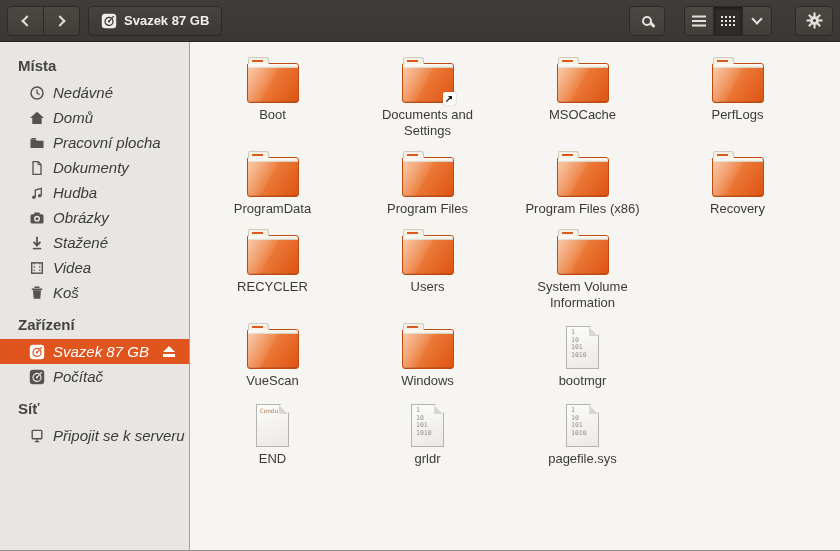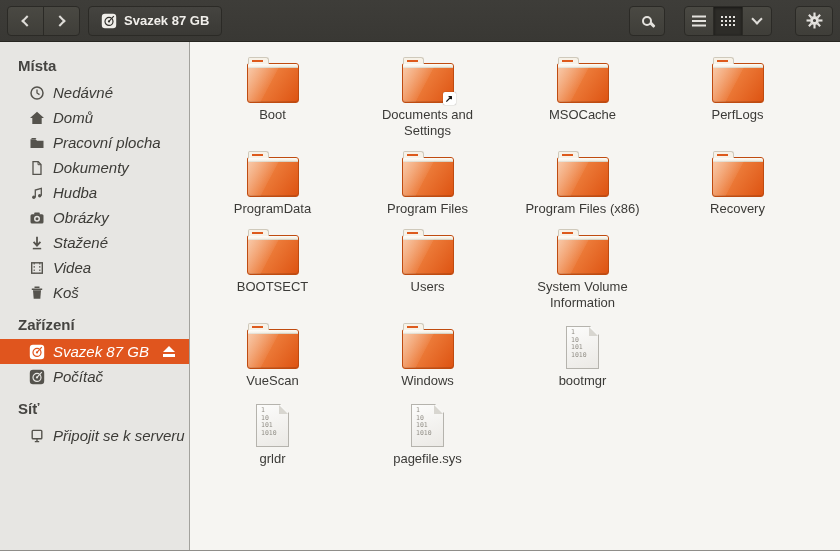--- a/index.html
+++ b/index.html
@@ -361,21 +361,21 @@
         </div>
         <div class="file-row">
           <div class="file-cell">
             <div class="icon-wrap">
               <div class="fi folder">
                 <i class="tab"></i>
                 <i class="strip"></i>
                 <i class="sheen"></i>
               </div>
             </div>
-            <div class="fi-label">BOOTSECT</div>
+            <div class="fi-label">RECYCLER</div>
           </div>
           <div class="file-cell">
             <div class="icon-wrap">
               <div class="fi folder">
                 <i class="tab"></i>
                 <i class="strip"></i>
                 <i class="sheen"></i>
               </div>
             </div>
             <div class="fi-label">Users</div>
@@ -420,30 +420,39 @@
               </div>
             </div>
             <div class="fi-label">bootmgr</div>
           </div>
         </div>
         <div class="file-row">
           <div class="file-cell">
             <div class="icon-wrap">
               <div class="fi page">
                 <i class="fold"></i>
-                <span class="ptext">1<br>10<br>101<br>1010</span>
-              </div>
-            </div>
-            <div class="fi-label">grldr</div>
+                <span class="ptext tan">Condu</span>
+              </div>
+            </div>
+            <div class="fi-label">END</div>
           </div>
           <div class="file-cell">
             <div class="icon-wrap">
               <div class="fi page">
                 <i class="fold"></i>
                 <span class="ptext">1<br>10<br>101<br>1010</span>
               </div>
             </div>
+            <div class="fi-label">grldr</div>
+          </div>
+          <div class="file-cell">
+            <div class="icon-wrap">
+              <div class="fi page">
+                <i class="fold"></i>
+                <span class="ptext">1<br>10<br>101<br>1010</span>
+              </div>
+            </div>
             <div class="fi-label">pagefile.sys</div>
           </div>
         </div>
       </main>
   </div>
 </div>
 
 </body></html>

